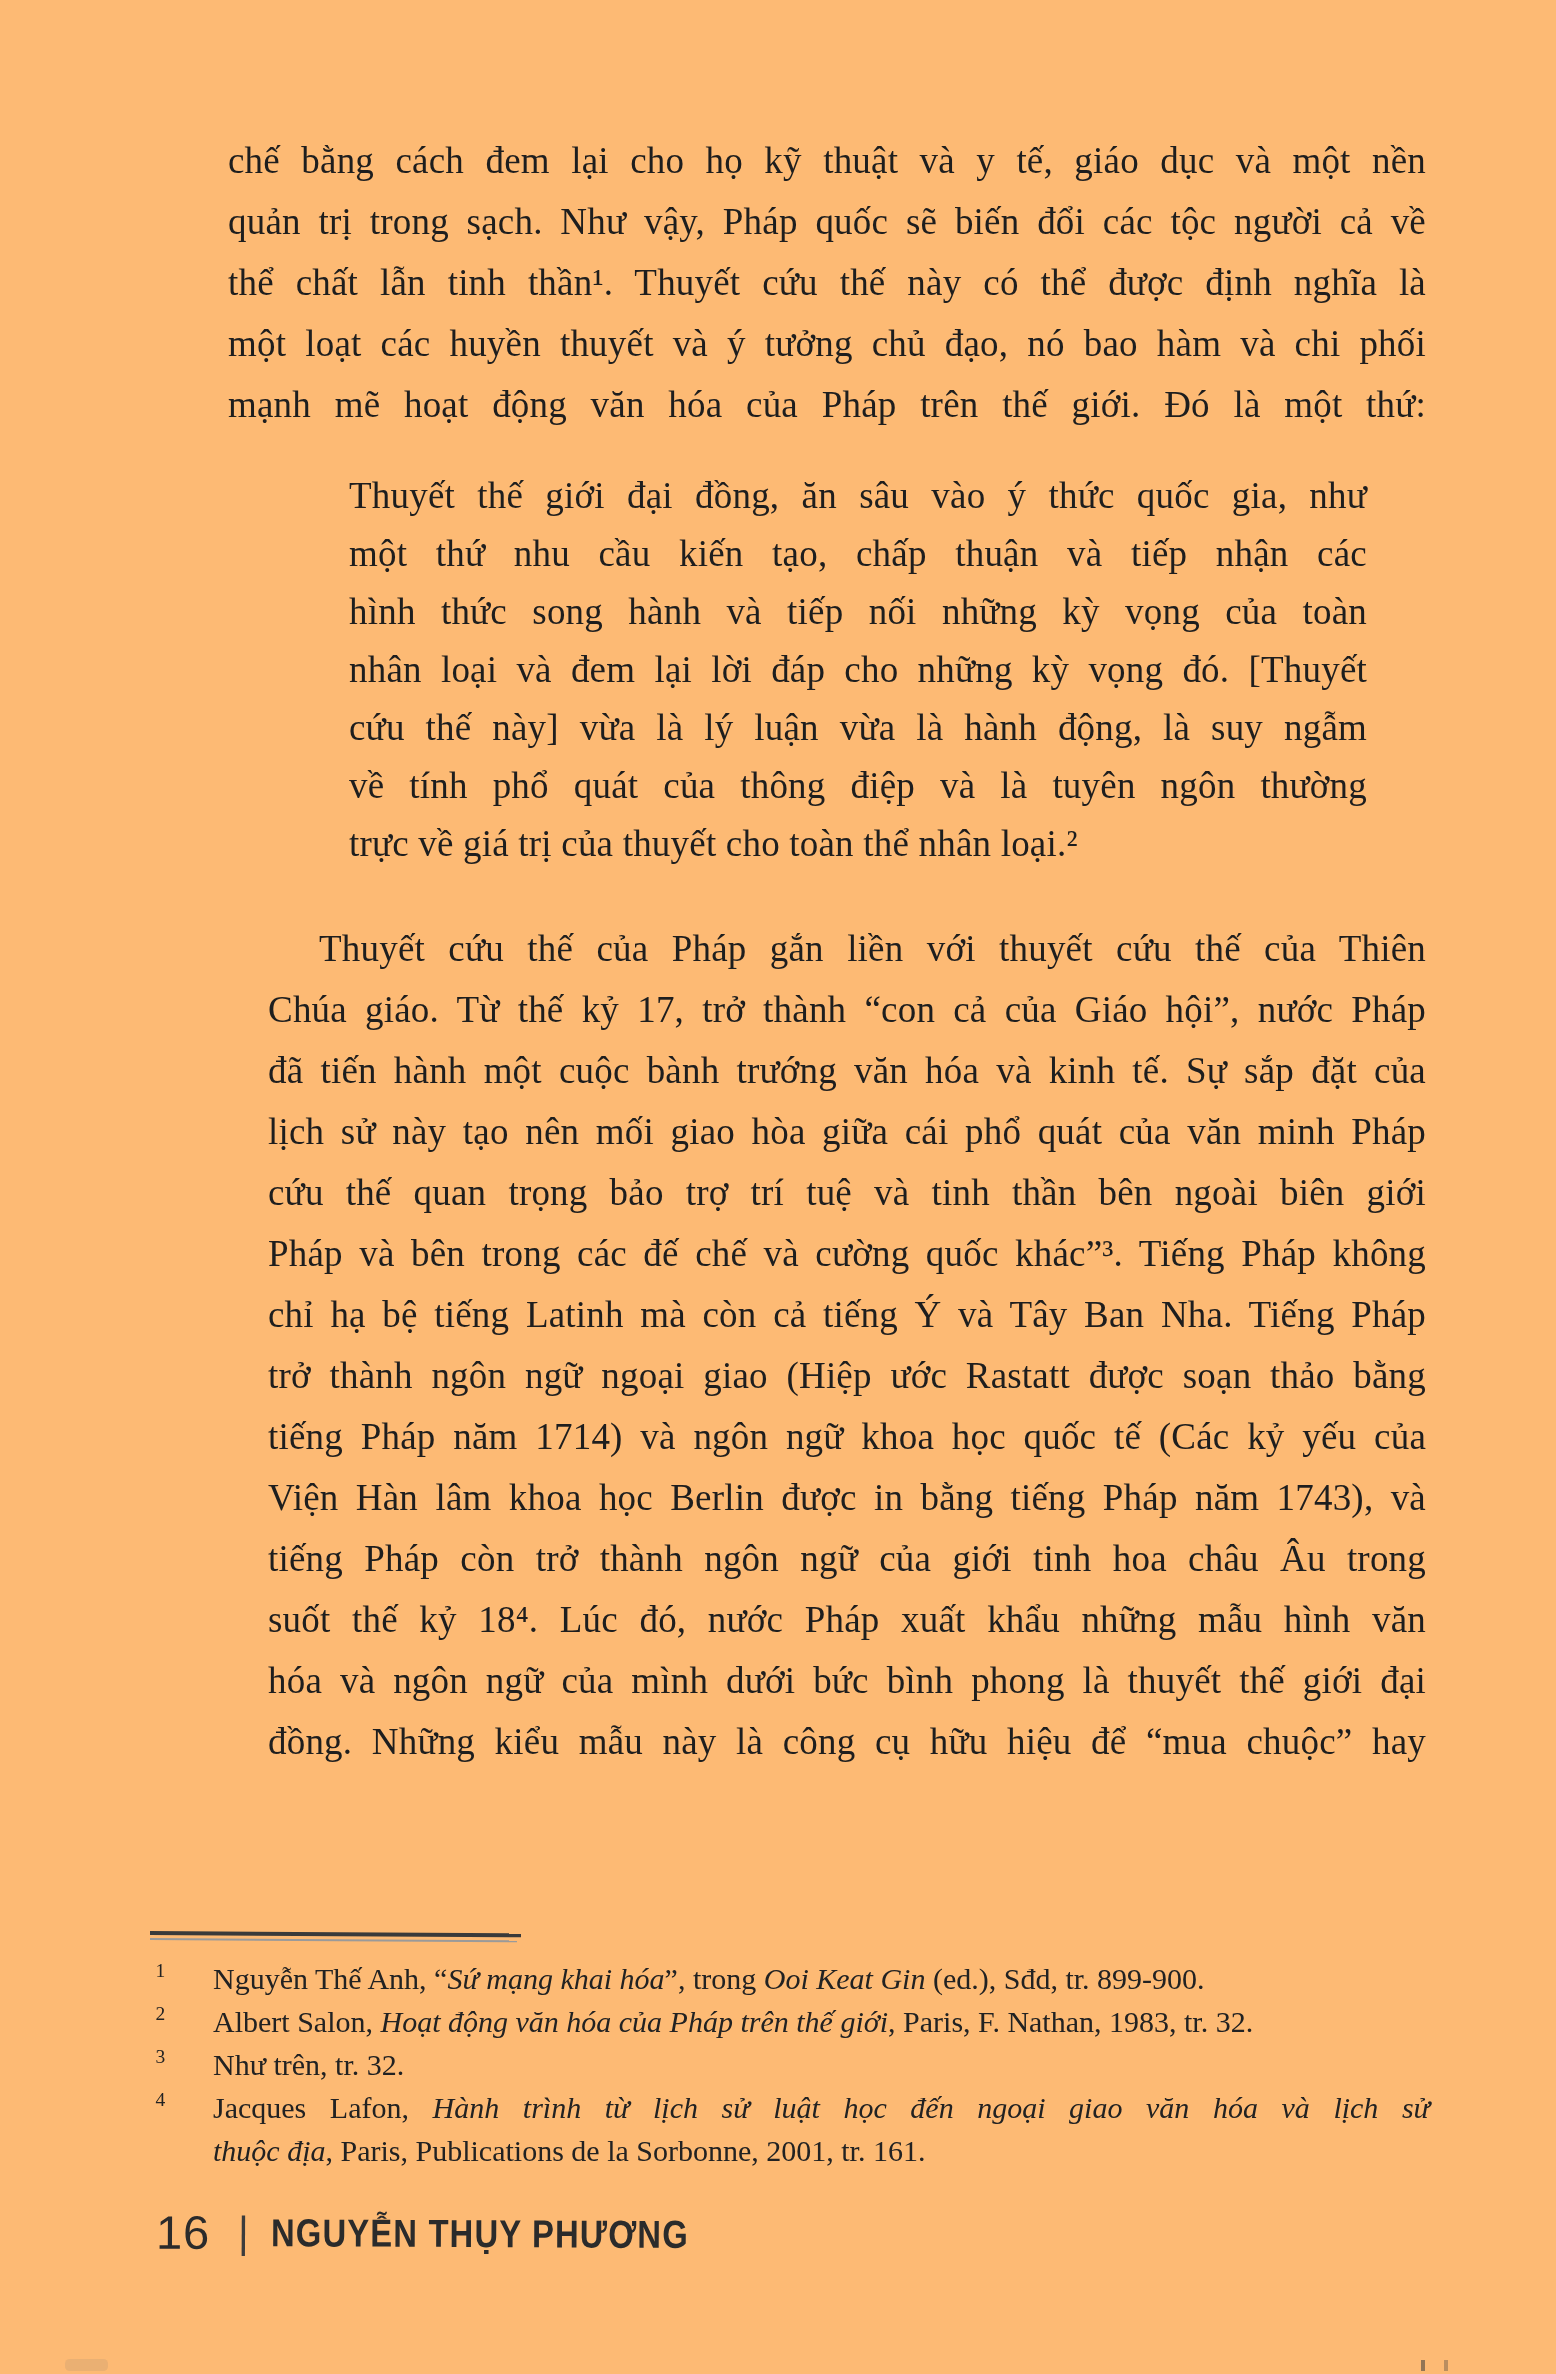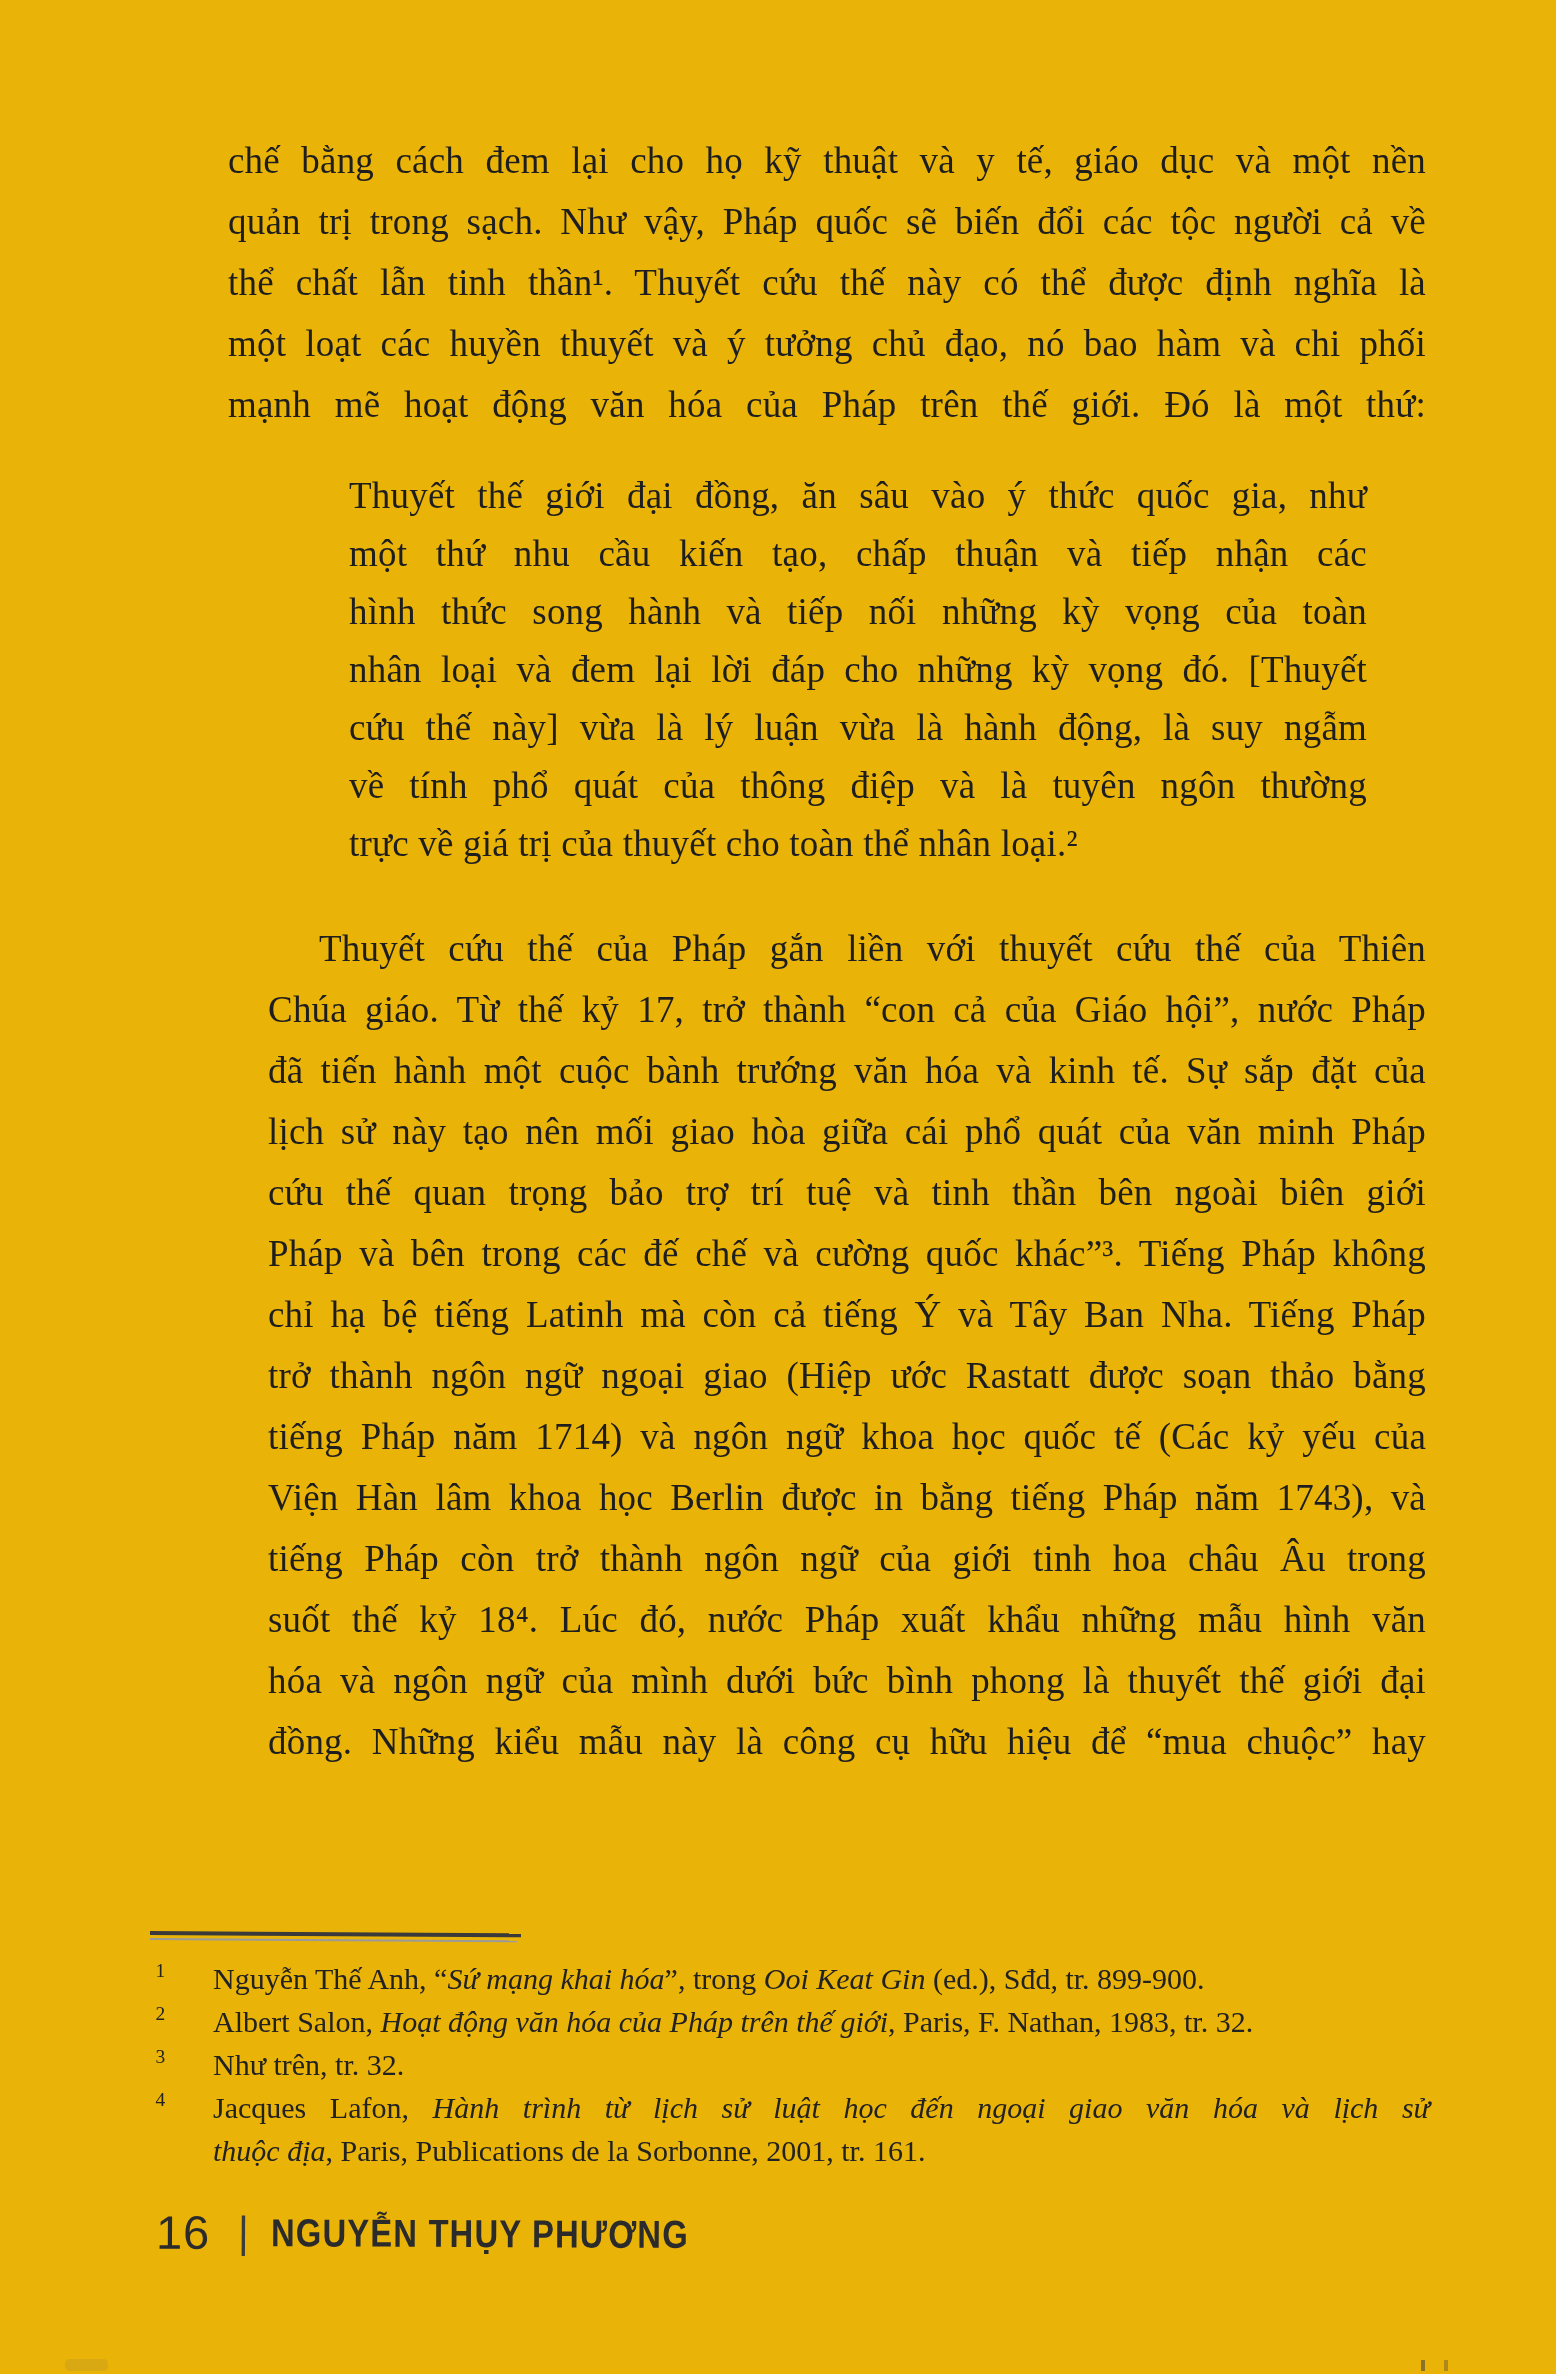--- a/index.html
+++ b/index.html
@@ -6,21 +6,21 @@
   body {
     width: 1556px; height: 2375px;
     background: #fefefe;
     font-family: "Liberation Serif", "DejaVu Serif", serif;
     color: #1e1e1e;
     overflow: hidden;
   }
   .page {
     position: relative;
     width: 1556px; height: 2375px;
-    background: #eab308;
+    background: #fdba74;
   }
 
   
   .body-text {
     position: absolute;
     left: 228px; top: 130px;
     width: 1198px;
     font-size: 37px;
     line-height: 61px;
     letter-spacing: 0.2px;

